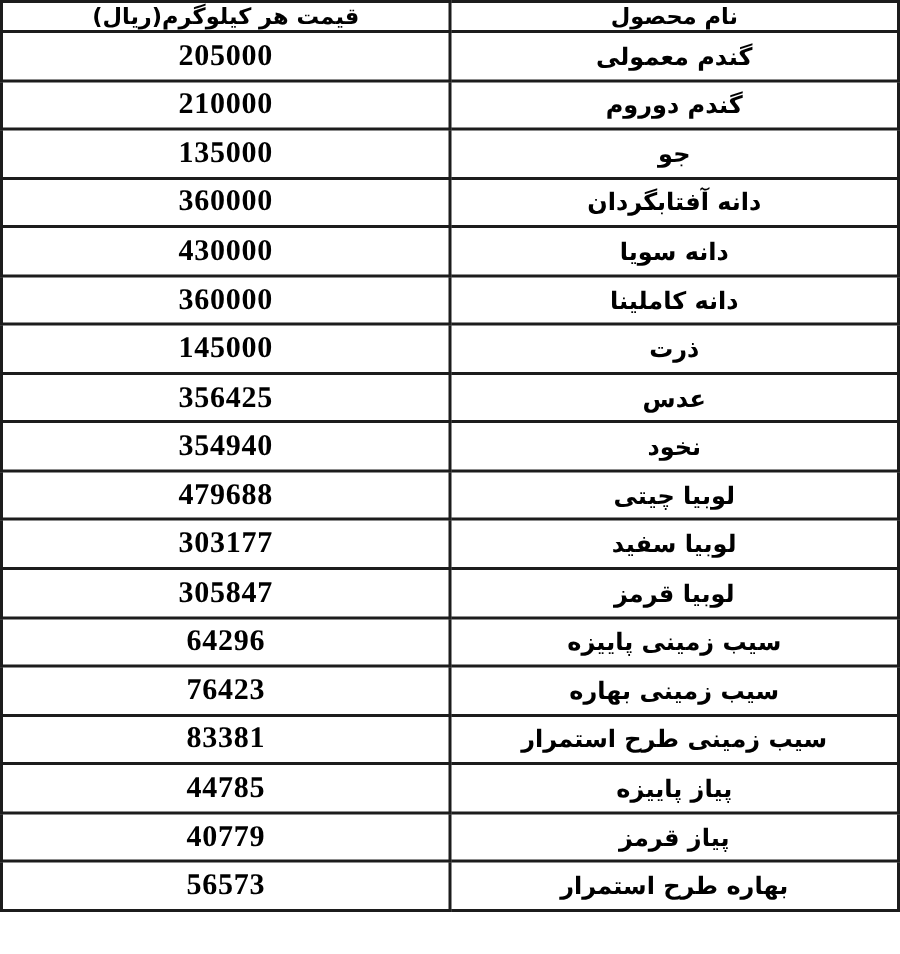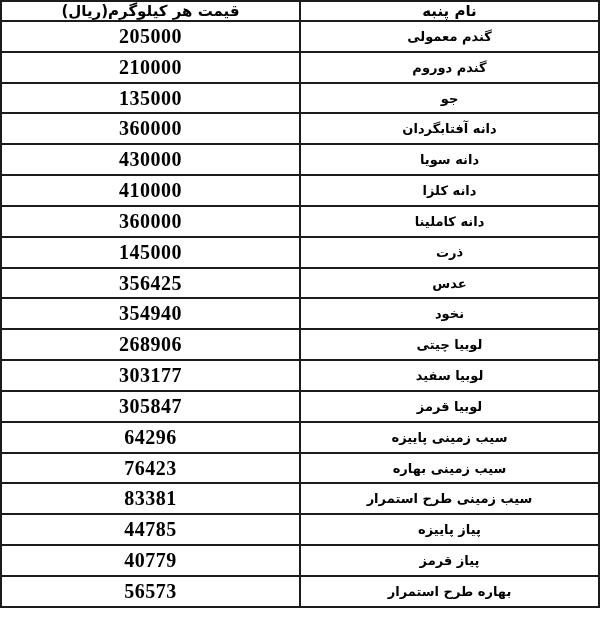--- a/index.html
+++ b/index.html
@@ -27,21 +27,21 @@
     vertical-align: middle;
     color: #000000;
     overflow: hidden;
     white-space: nowrap;
   }
   
   .fa-text {
     direction: rtl;
     font-family: "DejaVu Sans", sans-serif;
     font-weight: bold;
-    font-size: 13px;
+    font-size: 16px;
   }
   .price-table th.fa-text {
     font-size: 15px;
   }
   
   .num-text {
     direction: ltr;
     font-family: "Liberation Serif", "DejaVu Serif", serif;
     font-weight: bold;
     font-size: 20px;
@@ -52,21 +52,21 @@
 <body>
 
 <table class="price-table">
   <colgroup>
     <col style="width:50%">
     <col style="width:50%">
   </colgroup>
   <thead>
     <tr>
       <th class="fa-text">قیمت هر کیلوگرم(ریال)</th>
-      <th class="fa-text">نام پنبه</th>
+      <th class="fa-text">نام محصول</th>
     </tr>
   </thead>
   <tbody>
       <tr>
         <td class="num-text">205000</td>
         <td class="fa-text">گندم معمولی</td>
       </tr>
       <tr>
         <td class="num-text">210000</td>
         <td class="fa-text">گندم دوروم</td>
@@ -77,41 +77,37 @@
       </tr>
       <tr>
         <td class="num-text">360000</td>
         <td class="fa-text">دانه آفتابگردان</td>
       </tr>
       <tr>
         <td class="num-text">430000</td>
         <td class="fa-text">دانه سویا</td>
       </tr>
       <tr>
-        <td class="num-text">410000</td>
-        <td class="fa-text">دانه کلزا</td>
-      </tr>
-      <tr>
         <td class="num-text">360000</td>
         <td class="fa-text">دانه کاملینا</td>
       </tr>
       <tr>
         <td class="num-text">145000</td>
         <td class="fa-text">ذرت</td>
       </tr>
       <tr>
         <td class="num-text">356425</td>
         <td class="fa-text">عدس</td>
       </tr>
       <tr>
         <td class="num-text">354940</td>
         <td class="fa-text">نخود</td>
       </tr>
       <tr>
-        <td class="num-text">268906</td>
+        <td class="num-text">479688</td>
         <td class="fa-text">لوبیا چیتی</td>
       </tr>
       <tr>
         <td class="num-text">303177</td>
         <td class="fa-text">لوبیا سفید</td>
       </tr>
       <tr>
         <td class="num-text">305847</td>
         <td class="fa-text">لوبیا قرمز</td>
       </tr>

